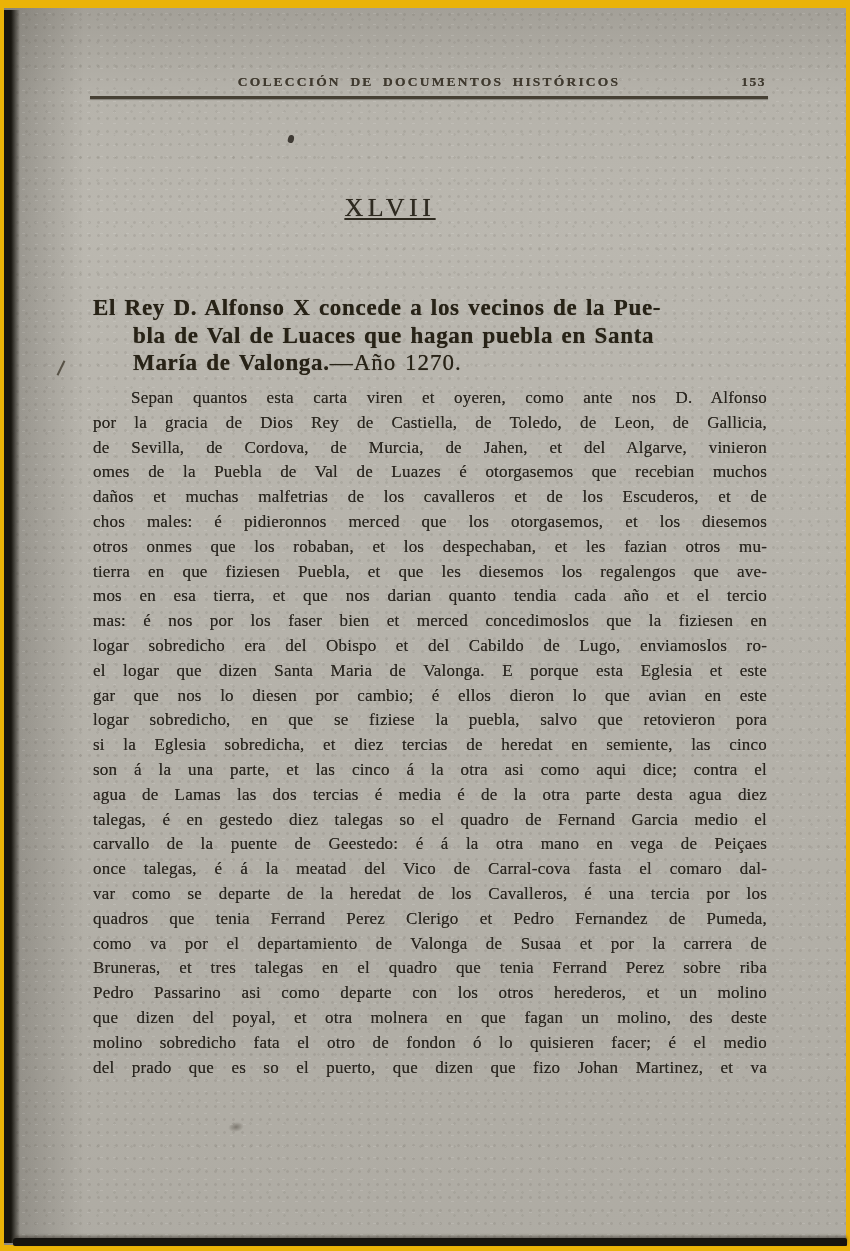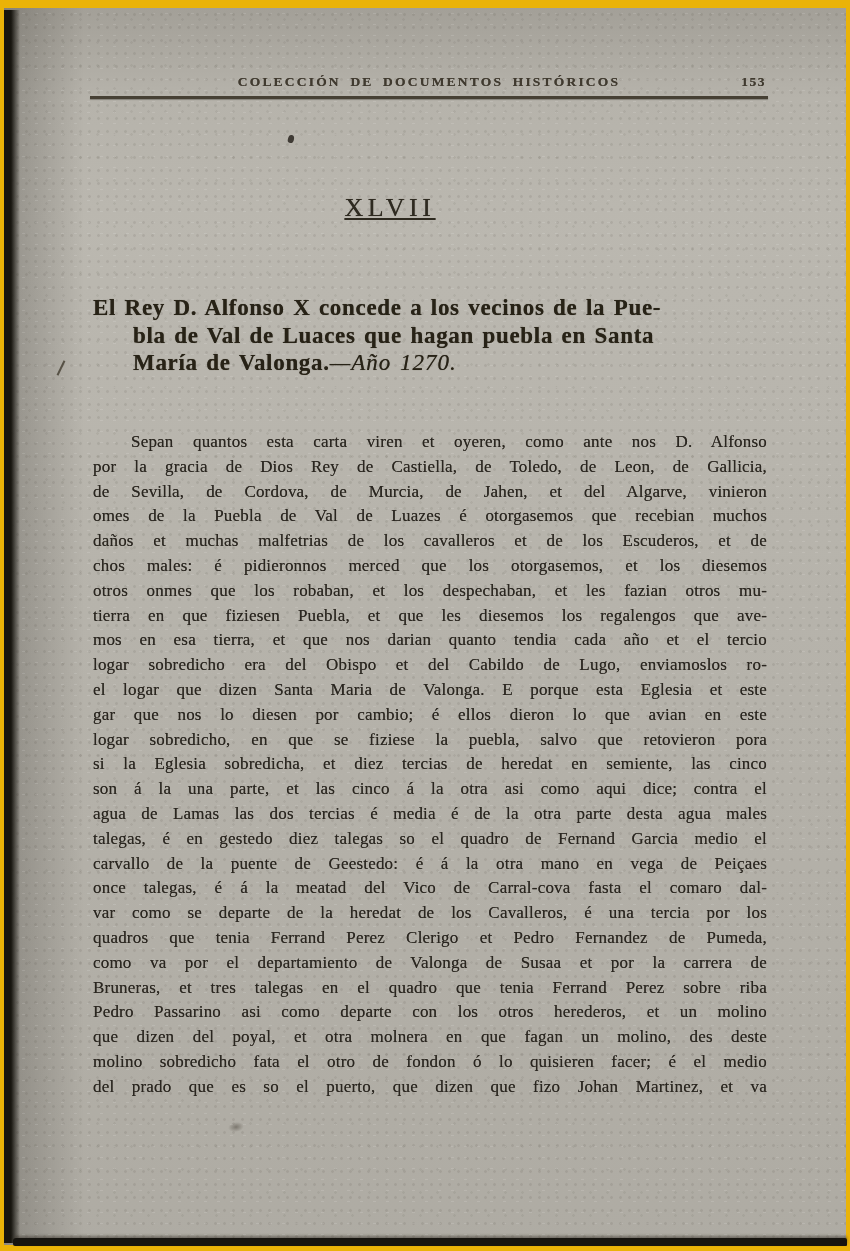--- a/index.html
+++ b/index.html
@@ -78,38 +78,37 @@
     line-height: 27.5px;
     letter-spacing: 0.7px;
     word-spacing: 2px;
     color: #272216;
     text-shadow: 0 0 0.7px rgba(39,34,22,0.75);
     margin-top: 44px;
   }
   .doc-title .cont { padding-left: 40px; }
   .doc-title .title-date {
     font-weight: normal;
-    font-style: italic;
     letter-spacing: 1px;
   }
   .body-text {
     position: absolute;
     top: 386px; left: 93px; width: 674px;
     font-size: 17px;
     line-height: 24.8px;
     letter-spacing: 0.2px;
     color: var(--ink, #2a2620);
     text-shadow: 0 0 0.6px rgba(43,38,30,0.7);
   }
   .body-text .line {
     text-align: justify;
     text-align-last: justify;
     white-space: normal;
   }
-  .body-text .line:first-child { padding-left: 38px; margin-top: 44px; }
+  .body-text .line:first-child { padding-left: 38px; }
   .ink-mark {
     position: absolute;
     top: 135px; left: 288px;
     width: 6px; height: 8px;
     background: #2a2620;
     border-radius: 45% 55% 50% 40%;
     transform: rotate(14deg);
     opacity: 0.85;
   }
   .ink-scratch {
@@ -161,27 +160,28 @@
   <div class="body-text">
       <div class="line">Sepan quantos esta carta viren et oyeren, como ante nos D. Alfonso</div>
       <div class="line">por la gracia de Dios Rey de Castiella, de Toledo, de Leon, de Gallicia,</div>
       <div class="line">de Sevilla, de Cordova, de Murcia, de Jahen, et del Algarve, vinieron</div>
       <div class="line">omes de la Puebla de Val de Luazes é otorgasemos que recebian muchos</div>
       <div class="line">daños et muchas malfetrias de los cavalleros et de los Escuderos, et de</div>
       <div class="line">chos males: é pidieronnos merced que los otorgasemos, et los diesemos</div>
       <div class="line">otros onmes que los robaban, et los despechaban, et les fazian otros mu-</div>
       <div class="line">tierra en que fiziesen Puebla, et que les diesemos los regalengos que ave-</div>
       <div class="line">mos en esa tierra, et que nos darian quanto tendia cada año et el tercio</div>
+      <div class="line">mas: é nos por los faser bien et merced concedimoslos que la fiziesen en</div>
       <div class="line">logar sobredicho era del Obispo et del Cabildo de Lugo, enviamoslos ro-</div>
       <div class="line">el logar que dizen Santa Maria de Valonga. E porque esta Eglesia et este</div>
       <div class="line">gar que nos lo diesen por cambio; é ellos dieron lo que avian en este</div>
       <div class="line">logar sobredicho, en que se fiziese la puebla, salvo que retovieron pora</div>
       <div class="line">si la Eglesia sobredicha, et diez tercias de heredat en semiente, las cinco</div>
       <div class="line">son á la una parte, et las cinco á la otra asi como aqui dice; contra el</div>
-      <div class="line">agua de Lamas las dos tercias é media é de la otra parte desta agua males</div>
+      <div class="line">agua de Lamas las dos tercias é media é de la otra parte desta agua diez</div>
       <div class="line">talegas, é en gestedo diez talegas so el quadro de Fernand Garcia medio el</div>
       <div class="line">carvallo de la puente de Geestedo: é á la otra mano en vega de Peiçaes</div>
       <div class="line">once talegas, é á la meatad del Vico de Carral-cova fasta el comaro dal-</div>
       <div class="line">var como se departe de la heredat de los Cavalleros, é una tercia por los</div>
       <div class="line">quadros que tenia Ferrand Perez Clerigo et Pedro Fernandez de Pumeda,</div>
       <div class="line">como va por el departamiento de Valonga de Susaa et por la carrera de</div>
       <div class="line">Bruneras, et tres talegas en el quadro que tenia Ferrand Perez sobre riba</div>
       <div class="line">Pedro Passarino asi como departe con los otros herederos, et un molino</div>
       <div class="line">que dizen del poyal, et otra molnera en que fagan un molino, des deste</div>
       <div class="line">molino sobredicho fata el otro de fondon ó lo quisieren facer; é el medio</div>

